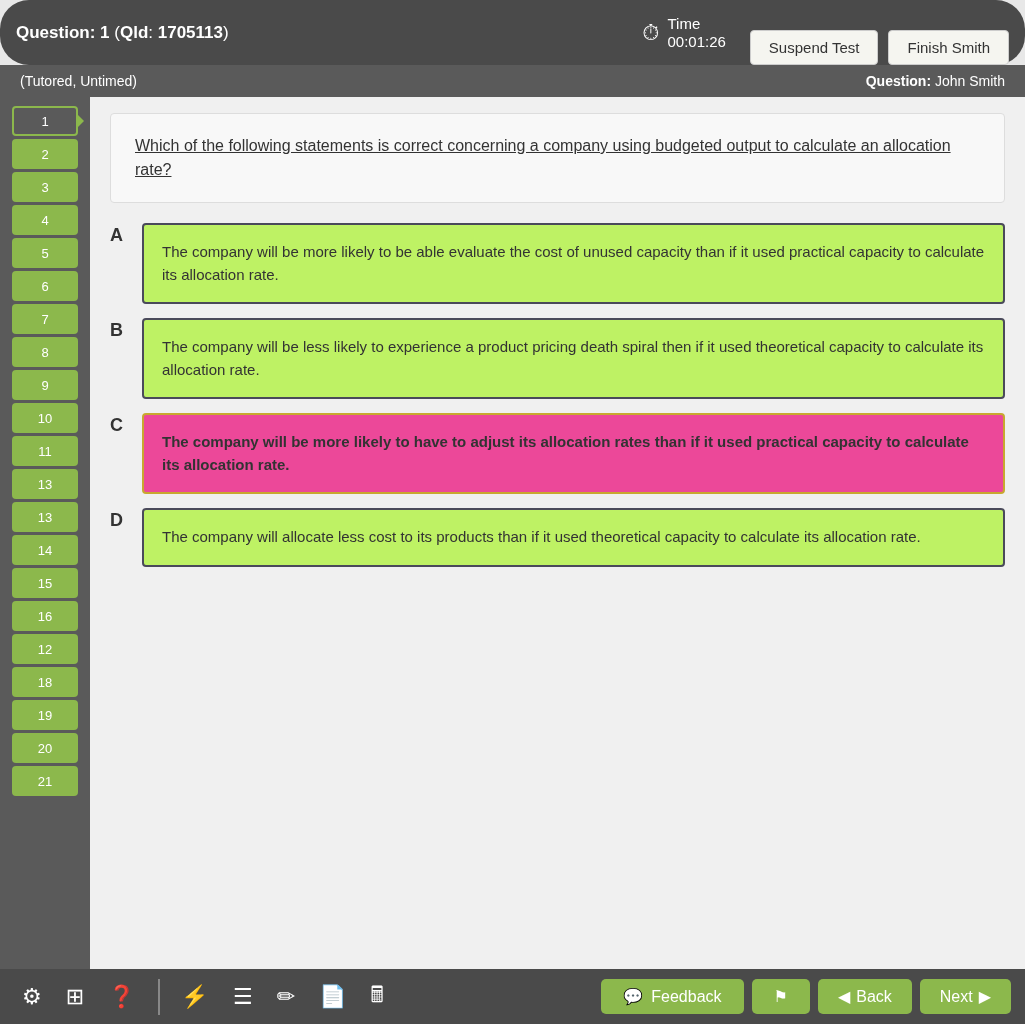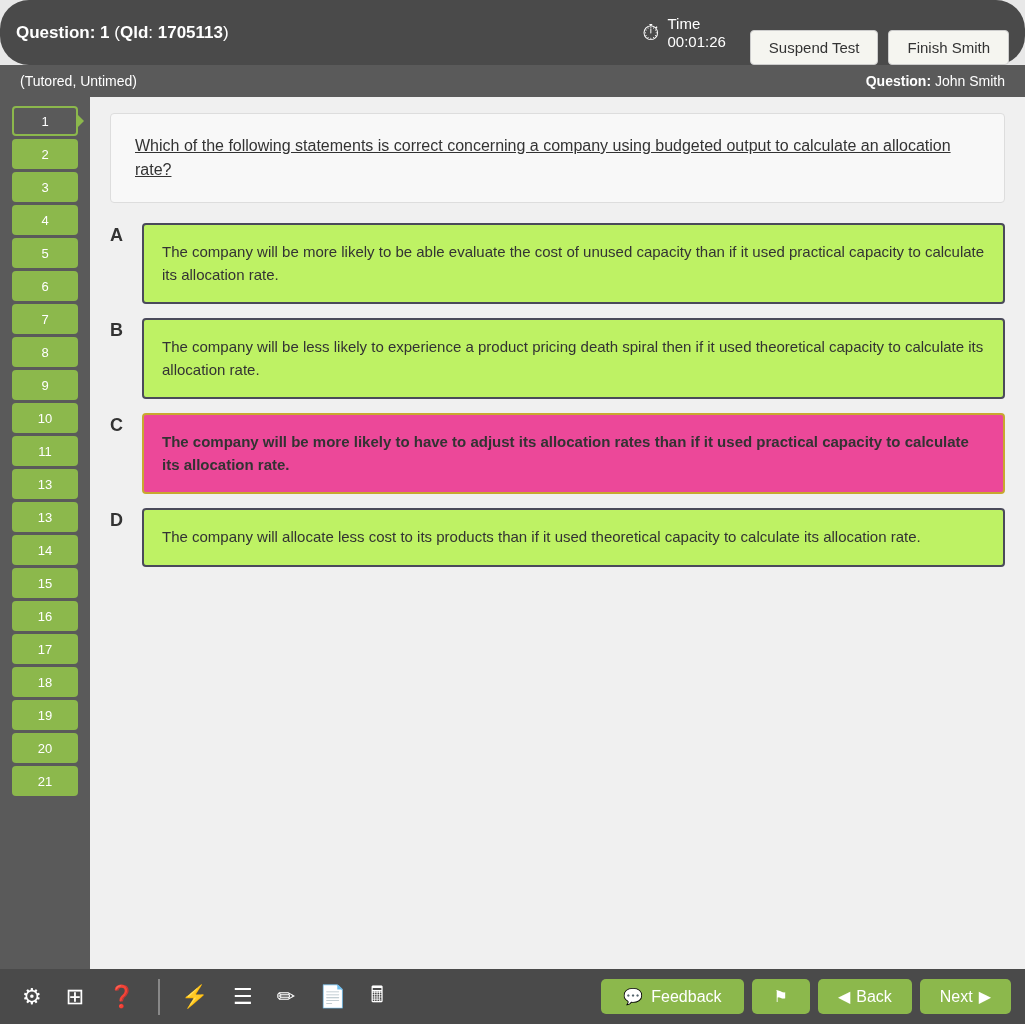--- a/index.html
+++ b/index.html
@@ -256,21 +256,21 @@
     <div class="sidebar-item">7</div>
     <div class="sidebar-item">8</div>
     <div class="sidebar-item">9</div>
     <div class="sidebar-item">10</div>
     <div class="sidebar-item">11</div>
     <div class="sidebar-item">13</div>
     <div class="sidebar-item">13</div>
     <div class="sidebar-item">14</div>
     <div class="sidebar-item">15</div>
     <div class="sidebar-item">16</div>
-    <div class="sidebar-item">17</div>
+    <div class="sidebar-item">12</div>
     <div class="sidebar-item">18</div>
     <div class="sidebar-item">19</div>
     <div class="sidebar-item">20</div>
     <div class="sidebar-item">21</div>
   </div>
 
   <div class="content">
 
     <div class="question-box">
       <span>Which of the following statements is correct concerning a company using budgeted output to calculate an allocation rate?</span>

